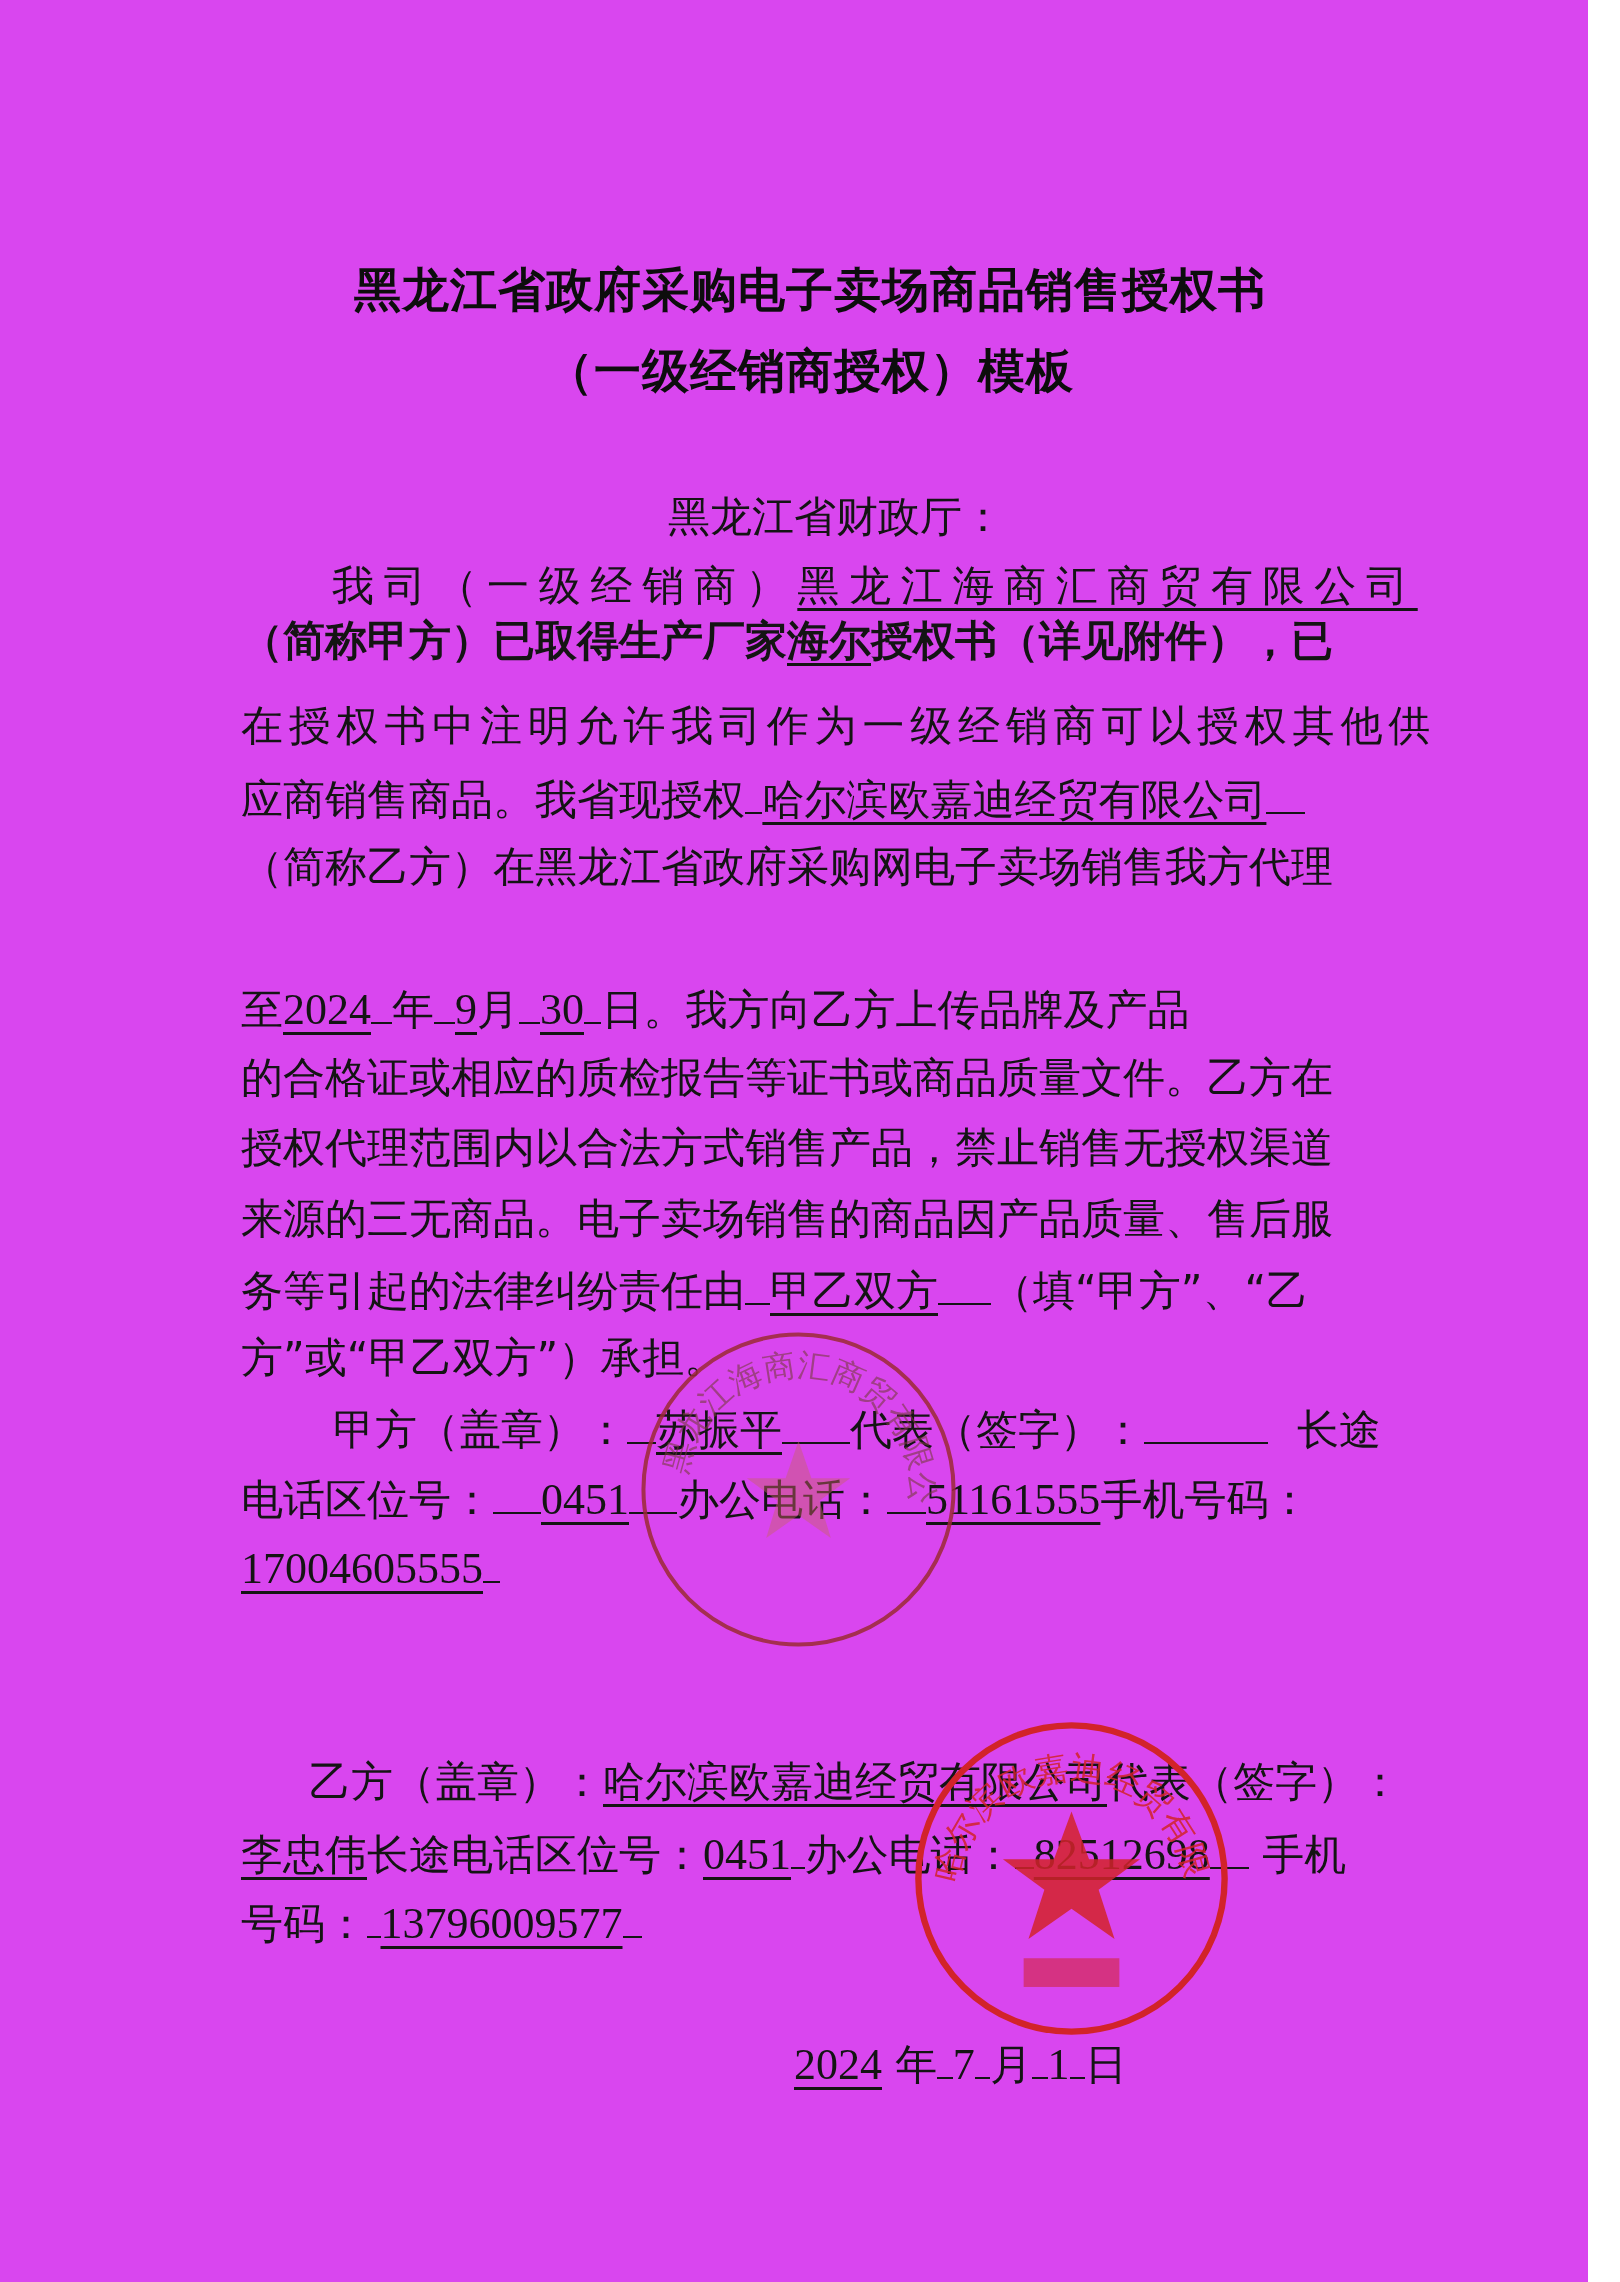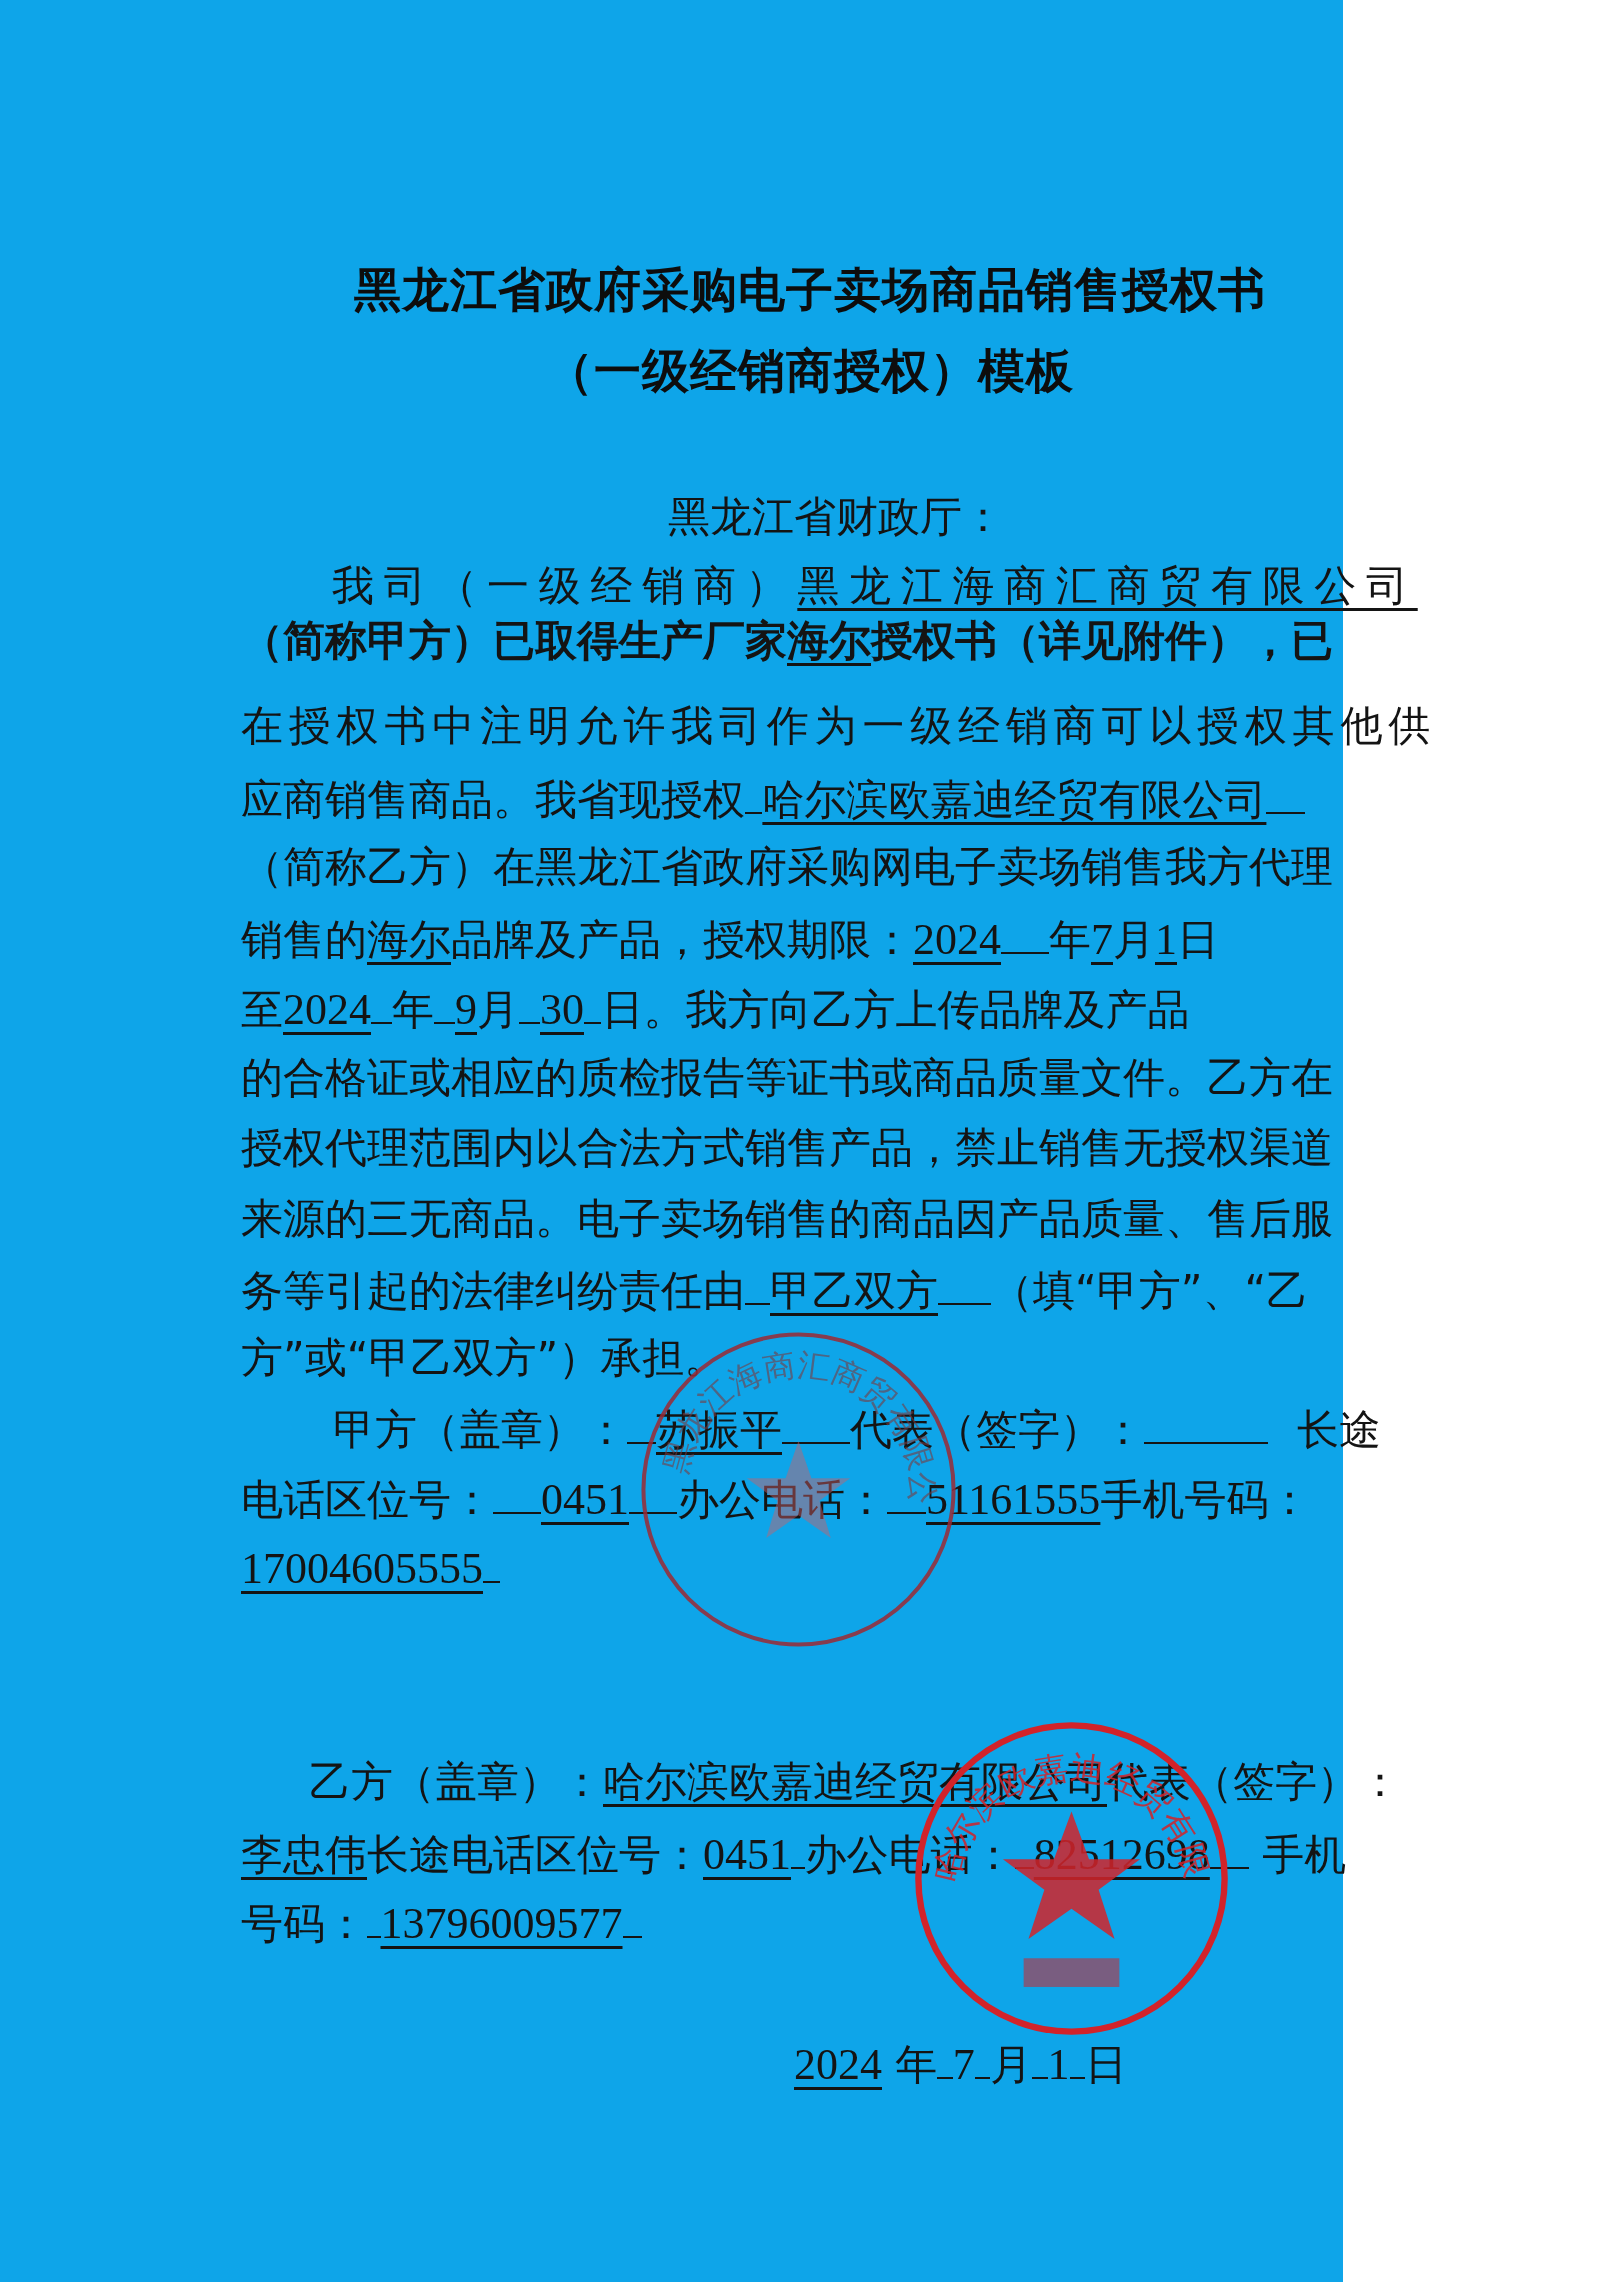--- a/index.html
+++ b/index.html
@@ -11,22 +11,22 @@
     width: 1620px;
     height: 2282px;
     position: relative;
     overflow: hidden;
     font-family: "DejaVu Sans", "Liberation Sans", sans-serif;
     color: #111111;
   }
   .page {
     position: absolute;
     left: 0; top: 0;
-    width: 1343px; height: 2282px;
-    background: #0ea5e9;
+    width: 1588px; height: 2282px;
+    background: #d946ef;
   }
   .title {
     position: absolute;
     left: 0; width: 1620px;
     text-align: center;
     font-weight: bold;
     font-size: 47px;
     letter-spacing: 1px;
     color: #0d0d0d;
   }
@@ -84,23 +84,20 @@
   </div>
 
   <div class="line wide2" style="top:697px;">在授权书中注明允许我司作为一级经销商可以授权其他供</div>
 
   <div class="line" style="top:768px;">
     <span>应商销售商品。我省现授权</span><span class="blank" style="width:17.4px;"></span><span class="u">哈尔滨欧嘉迪经贸有限公司</span><span class="blank" style="width:39px;"></span>
   </div>
 
   <div class="line" style="top:838px;">（简称乙方）在黑龙江省政府采购网电子卖场销售我方代理</div>
 
-  <div class="line" style="top:908px;">
-    <span>销售的</span><span class="u">海尔</span><span>品牌及产品，授权期限：</span><span class="u num">2024</span><span class="blank" style="width:48px;"></span><span>年</span><span class="u num">7</span><span>月</span><span class="u num">1</span><span>日</span>
-  </div>
 
   <div class="line" style="top:978px;">
     <span>至</span><span class="u num">2024</span><span class="blank" style="width:21px;"></span><span>年</span><span class="blank" style="width:21px;"></span><span class="u num">9</span><span>月</span><span class="blank" style="width:21px;"></span><span class="u num">30</span><span class="blank" style="width:17.4px;"></span><span>日</span><span>。我方向乙方上传品牌及产品</span>
   </div>
 
   <div class="line" style="top:1049px;">的合格证或相应的质检报告等证书或商品质量文件。乙方在</div>
   <div class="line" style="top:1119px;">授权代理范围内以合法方式销售产品，禁止销售无授权渠道</div>
   <div class="line" style="top:1190px;">来源的三无商品。电子卖场销售的商品因产品质量、售后服</div>
 
   <div class="line" style="top:1259px;">

